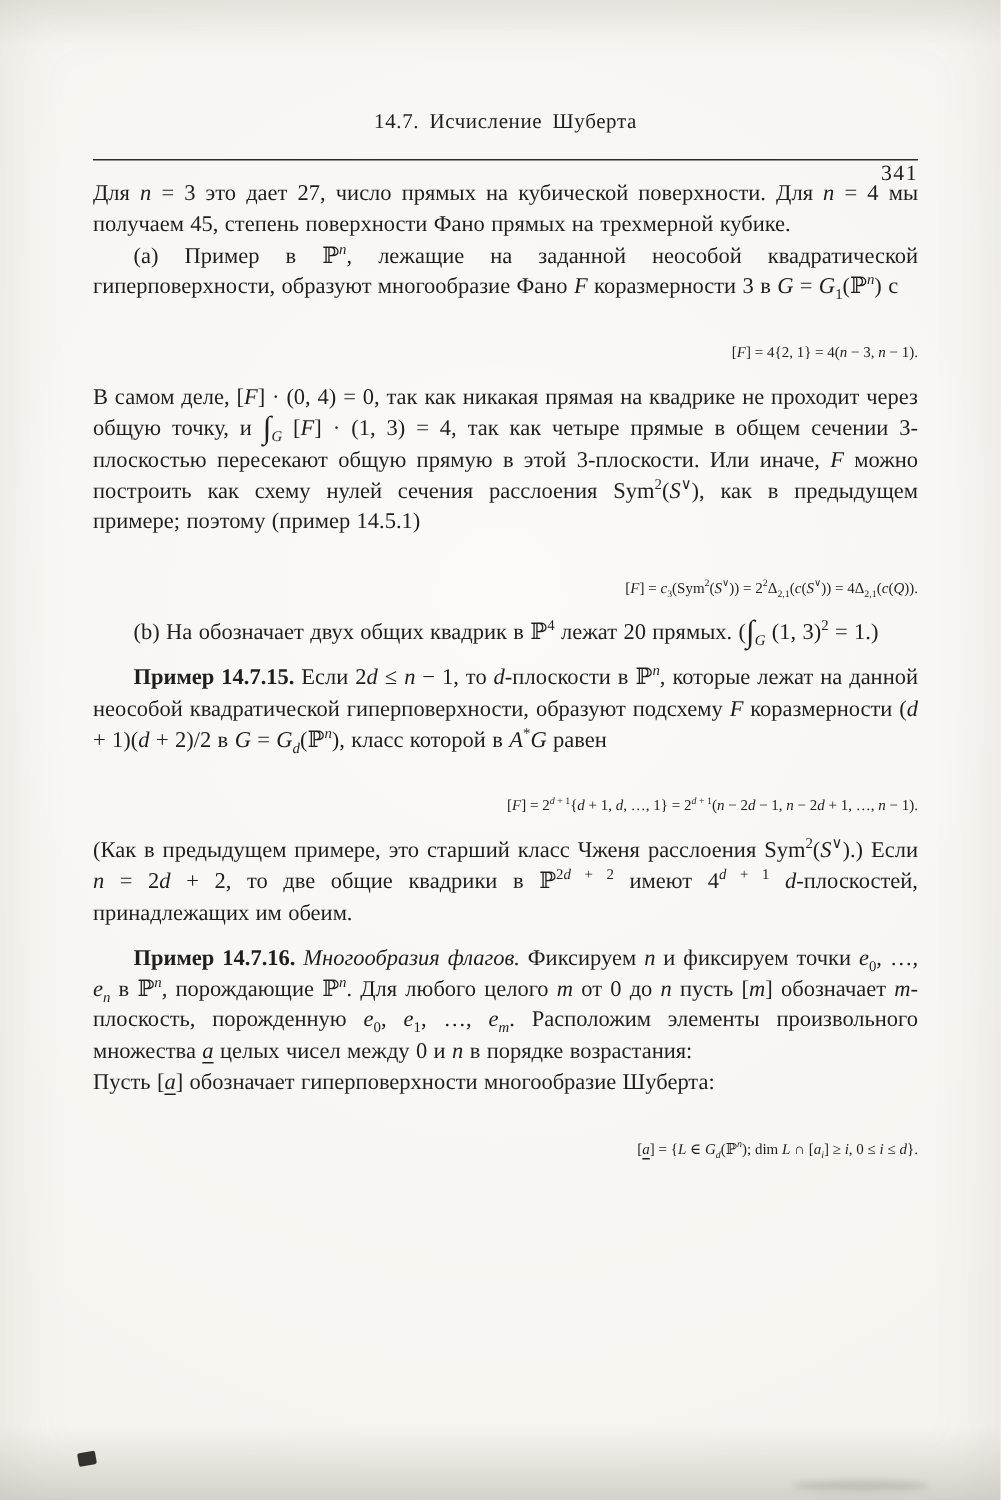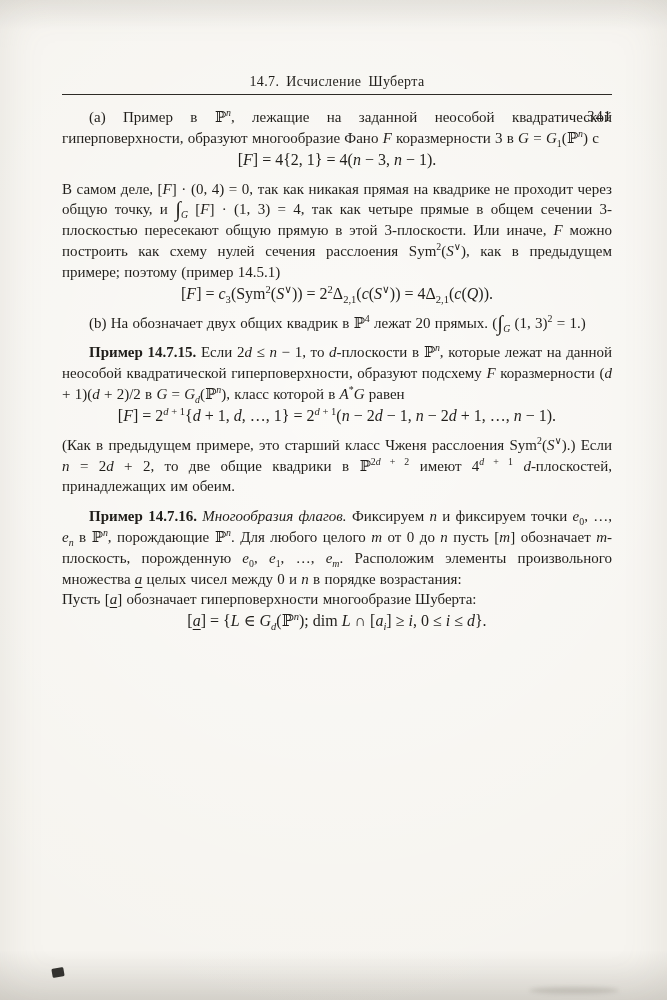--- a/index.html
+++ b/index.html
@@ -24,45 +24,45 @@
     left: 62px;
     top: 74px;
     width: 550px;
   }
   .header {
     position: relative;
     text-align: center;
     font-size: 14px;
     letter-spacing: 0.4px;
     word-spacing: 3px;
-    padding-bottom: 4px;
+    padding-bottom: 16px;
     border-bottom: 1.4px solid #2e2b26;
     margin-bottom: 12px;
   }
   .pagenum {
     position: absolute;
     right: 0;
     top: -1px;
     font-size: 14.5px;
     letter-spacing: 1px;
     margin-top: 35px;
   }
   .para {
     font-size: 15px;
     line-height: 20.8px;
     text-align: justify;
     word-spacing: 0.5px;
   }
   .para.indent { text-indent: 27px; }
   .space { margin-top: 9px; }
   .formula {
-    font-size: 16px;
+    font-size: 10px;
     line-height: 21px;
-    text-align: center;
-    margin: 0 0 9px;
+    text-align: right;
+    margin: 23px 0 9px;
     white-space: nowrap;
   }
   sup, sub { font-size: 66%; line-height: 0; }
   .it { font-style: italic; }
   .bf { font-weight: bold; }
   .ul { text-decoration: underline; text-underline-offset: 2.5px; text-decoration-thickness: 1px; }
   .big { font-size: 140%; line-height: 0; vertical-align: -0.1em; }
   .artifact-dark {
     position: absolute;
     left: 52px;
@@ -88,20 +88,21 @@
 </head>
 <body>
 
 <div class="page">
   <div class="content">
     <div class="header">
       <span class="sect">14.7. Исчисление Шуберта</span>
       <span class="pagenum">341</span>
     </div>
     <div>
+        <div class="para"><span>Для </span><span class="it">n</span><span> = 3 это дает 27, число прямых на кубической поверхности. Для </span><span class="it">n</span><span> = 4 мы получаем 45, степень поверхности Фано прямых на трехмерной кубике.</span></div>
         <div class="para indent"><span>(a) Пример в </span><span>ℙ</span><sup class="it">n</sup><span>, лежащие на заданной неособой квадратической гиперповерхности, образуют многообразие Фано </span><span class="it">F</span><span> коразмерности 3 в </span><span class="it">G</span><span> = </span><span class="it">G</span><sub>1</sub><span>(ℙ</span><sup class="it">n</sup><span>) с</span></div>
         <div class="formula"><span>[</span><span class="it">F</span><span>] = 4{2, 1} = 4(</span><span class="it">n</span><span> − 3, </span><span class="it">n</span><span> − 1).</span></div>
         <div class="para"><span>В самом деле, [</span><span class="it">F</span><span>] · (0, 4) = 0, так как никакая прямая на квадрике не проходит через общую точку, и </span><span class="big">∫</span><sub class="it">G</sub><span> [</span><span class="it">F</span><span>] · (1, 3) = 4, так как четыре прямые в общем сечении 3-плоскостью пересекают общую прямую в этой 3-плоскости. Или иначе, </span><span class="it">F</span><span> можно построить как схему нулей сечения расслоения Sym</span><sup>2</sup><span>(</span><span class="it">S</span><sup>∨</sup><span>), как в предыдущем примере; поэтому (пример 14.5.1)</span></div>
         <div class="formula"><span>[</span><span class="it">F</span><span>] = </span><span class="it">c</span><sub>3</sub><span>(Sym</span><sup>2</sup><span>(</span><span class="it">S</span><sup>∨</sup><span>)) = 2</span><sup>2</sup><span>Δ</span><sub>2,1</sub><span>(</span><span class="it">c</span><span>(</span><span class="it">S</span><sup>∨</sup><span>)) = 4Δ</span><sub>2,1</sub><span>(</span><span class="it">c</span><span>(</span><span class="it">Q</span><span>)).</span></div>
         <div class="para indent"><span>(b) На обозначает двух общих квадрик в </span><span>ℙ</span><sup>4</sup><span> лежат 20 прямых. (</span><span class="big">∫</span><sub class="it">G</sub><span> (1, 3)</span><sup>2</sup><span> = 1.)</span></div>
         <div class="para indent space"><span class="bf">Пример 14.7.15.</span><span> Если 2</span><span class="it">d</span><span> ≤ </span><span class="it">n</span><span> − 1, то </span><span class="it">d</span><span>-плоскости в </span><span>ℙ</span><sup class="it">n</sup><span>, которые лежат на данной неособой квадратической гиперповерхности, образуют подсхему </span><span class="it">F</span><span> коразмерности (</span><span class="it">d</span><span> + 1)(</span><span class="it">d</span><span> + 2)/2 в </span><span class="it">G</span><span> = </span><span class="it">G</span><sub class="it">d</sub><span>(ℙ</span><sup class="it">n</sup><span>), класс которой в </span><span class="it">A</span><sup>*</sup><span class="it">G</span><span> равен</span></div>
         <div class="formula"><span>[</span><span class="it">F</span><span>] = 2</span><sup class="it">d</sup><sup> + 1</sup><span>{</span><span class="it">d</span><span> + 1, </span><span class="it">d</span><span>, …, 1} = 2</span><sup class="it">d</sup><sup> + 1</sup><span>(</span><span class="it">n</span><span> − 2</span><span class="it">d</span><span> − 1, </span><span class="it">n</span><span> − 2</span><span class="it">d</span><span> + 1, …, </span><span class="it">n</span><span> − 1).</span></div>
         <div class="para"><span>(Как в предыдущем примере, это старший класс Чженя расслоения Sym</span><sup>2</sup><span>(</span><span class="it">S</span><sup>∨</sup><span>).) Если </span><span class="it">n</span><span> = 2</span><span class="it">d</span><span> + 2, то две общие квадрики в </span><span>ℙ</span><sup>2</sup><sup class="it">d</sup><sup> + 2</sup><span> имеют 4</span><sup class="it">d</sup><sup> + 1</sup><span> </span><span class="it">d</span><span>-плоскостей, принадлежащих им обеим.</span></div>
         <div class="para indent space"><span class="bf">Пример 14.7.16.</span><span class="it"> Многообразия флагов.</span><span> Фиксируем </span><span class="it">n</span><span> и фиксируем точки </span><span class="it">e</span><sub>0</sub><span>, …, </span><span class="it">e</span><sub class="it">n</sub><span> в </span><span>ℙ</span><sup class="it">n</sup><span>, порождающие </span><span>ℙ</span><sup class="it">n</sup><span>. Для любого целого </span><span class="it">m</span><span> от 0 до </span><span class="it">n</span><span> пусть [</span><span class="it">m</span><span>] обозначает </span><span class="it">m</span><span>-плоскость, порожденную </span><span class="it">e</span><sub>0</sub><span>, </span><span class="it">e</span><sub>1</sub><span>, …, </span><span class="it">e</span><sub class="it">m</sub><span>. Расположим элементы произвольного множества </span><span class="it ul">a</span><span> целых чисел между 0 и </span><span class="it">n</span><span> в порядке возрастания:</span></div>
         <div class="para"><span>Пусть [</span><span class="it ul">a</span><span>] обозначает гиперповерхности многообразие Шуберта:</span></div>

